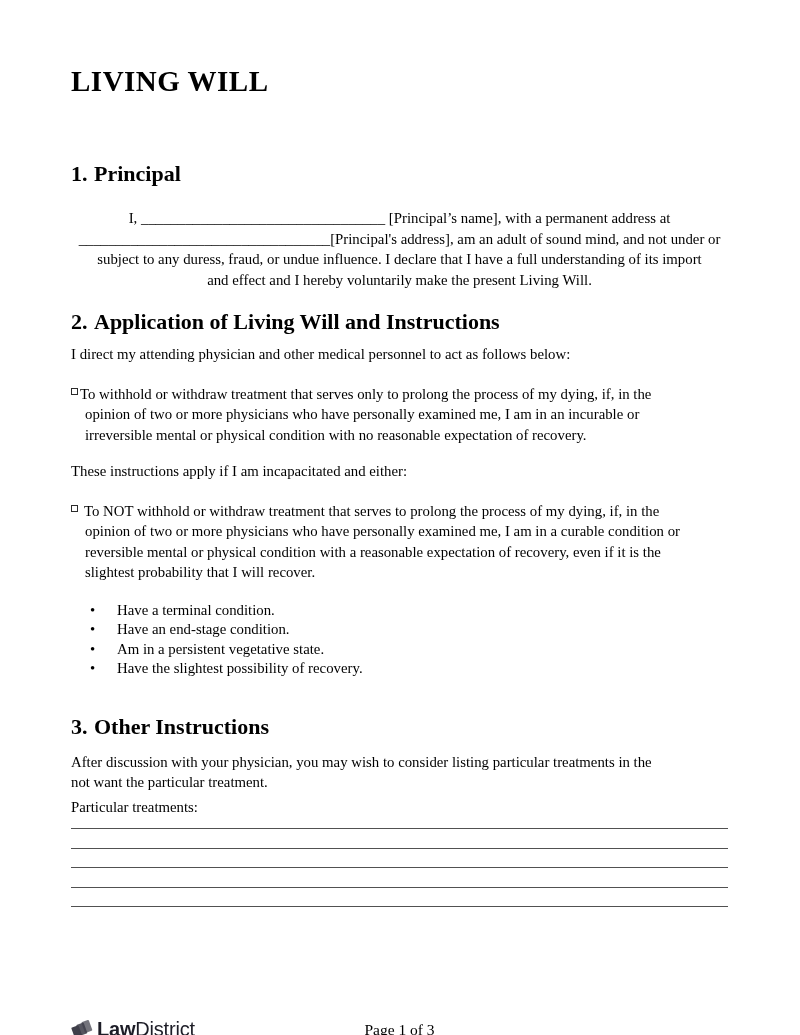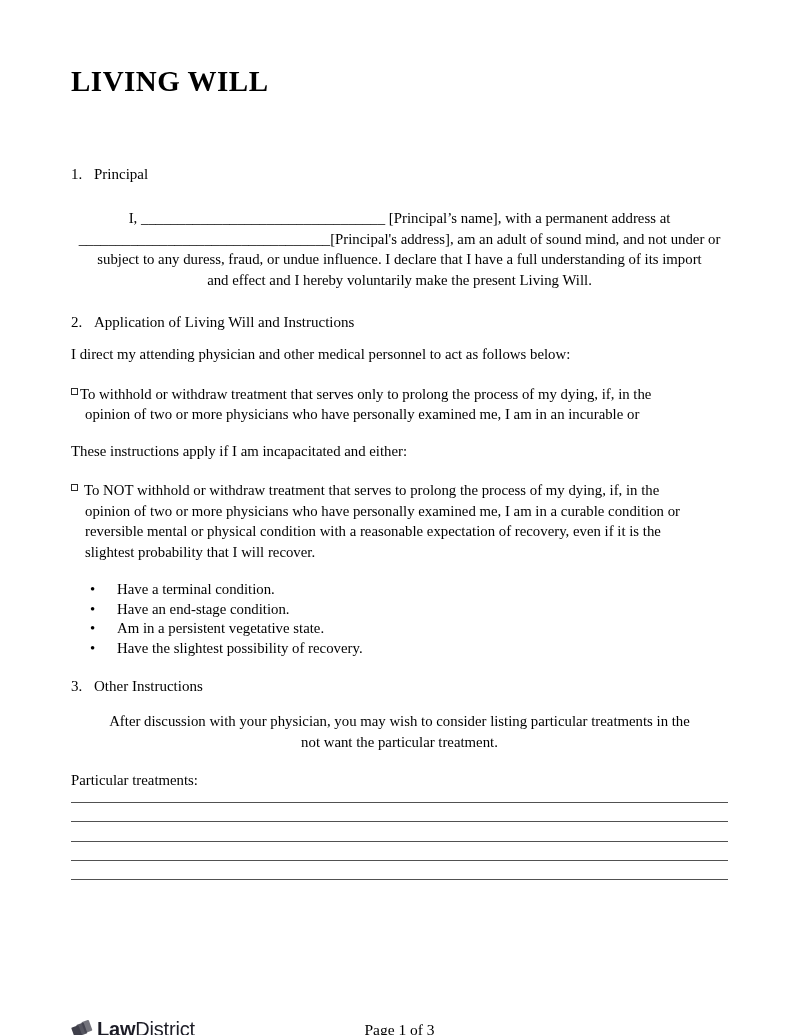--- a/index.html
+++ b/index.html
@@ -11,35 +11,35 @@
   }
   .page { position:relative; width:800px; height:1035px; background:#fff; }
   .content { padding:0 72px 0 71px; }
 
   .doc-title {
     margin-top:64px; text-align:left;
     font-size:29px; font-weight:bold; line-height:34px; letter-spacing:0.5px;
   }
 
   .sec-heading {
-    font-size:15px; font-weight:normal; line-height:20px;
+    font-size:22px; font-weight:bold; line-height:20px;
   }
   .sec-heading .num { display:inline-block; width:23px; }
   .h1 { margin-top:66px; }
   .h2 { margin-top:22px; }
-  .h3 { margin-top:18px; }
+  .h3 { margin-top:38px; }
 
   .body-text { font-size:14.8px; line-height:20.5px; }
   .line { display:block; white-space:nowrap; }
 
   .para1 { margin-top:24px;text-align:center; }
   .intro { margin-top:12px; }
-  .para3 { margin-top:15px;text-align:center; }
+  .para3 { margin-top:15px; }
   .conditions-intro { margin-top:16px; }
-  .field-label { margin-top:18px; }
+  .field-label { margin-top:4px; }
 
   .check-item { margin-left:14px; margin-top:19px; }
   .check-item .first { text-indent:-14px;font-family:Liberation Serif, serif; }
   .checkbox {
     display:inline-block; width:7px; height:7px;
     border:1px solid #2b2b2b; position:relative; top:-4px;
     margin-right:2px; vertical-align:baseline; cursor:pointer;
   }
   .checkbox.spaced { margin-right:6px; }
 
@@ -88,20 +88,21 @@
     <div class="sec-heading h2">
       <span class="num">2.</span><span>Application of Living Will and Instructions</span>
     </div>
     <div class="body-text intro">
       <span class="line">I direct my attending physician and other medical personnel to act as follows below:</span>
     </div>
 
     <div class="body-text check-item">
       <span class="line first"><span class="checkbox"></span><span>To withhold or withdraw treatment that serves only to prolong the process of my dying, if, in the</span></span>
       <span class="line">opinion of two or more physicians who have personally examined me, I am in an incurable or</span>
+      <span class="line">irreversible mental or physical condition with no reasonable expectation of recovery.</span>
     </div>
 
     <div class="body-text conditions-intro">
       <span class="line">These instructions apply if I am incapacitated and either:</span>
     </div>
 
     <div class="body-text check-item">
       <span class="line first"><span class="checkbox spaced"></span><span>To NOT withhold or withdraw treatment that serves to prolong the process of my dying, if, in the</span></span>
       <span class="line">opinion of two or more physicians who have personally examined me, I am in a curable condition or</span>
       <span class="line">reversible mental or physical condition with a reasonable expectation of recovery, even if it is the</span>

